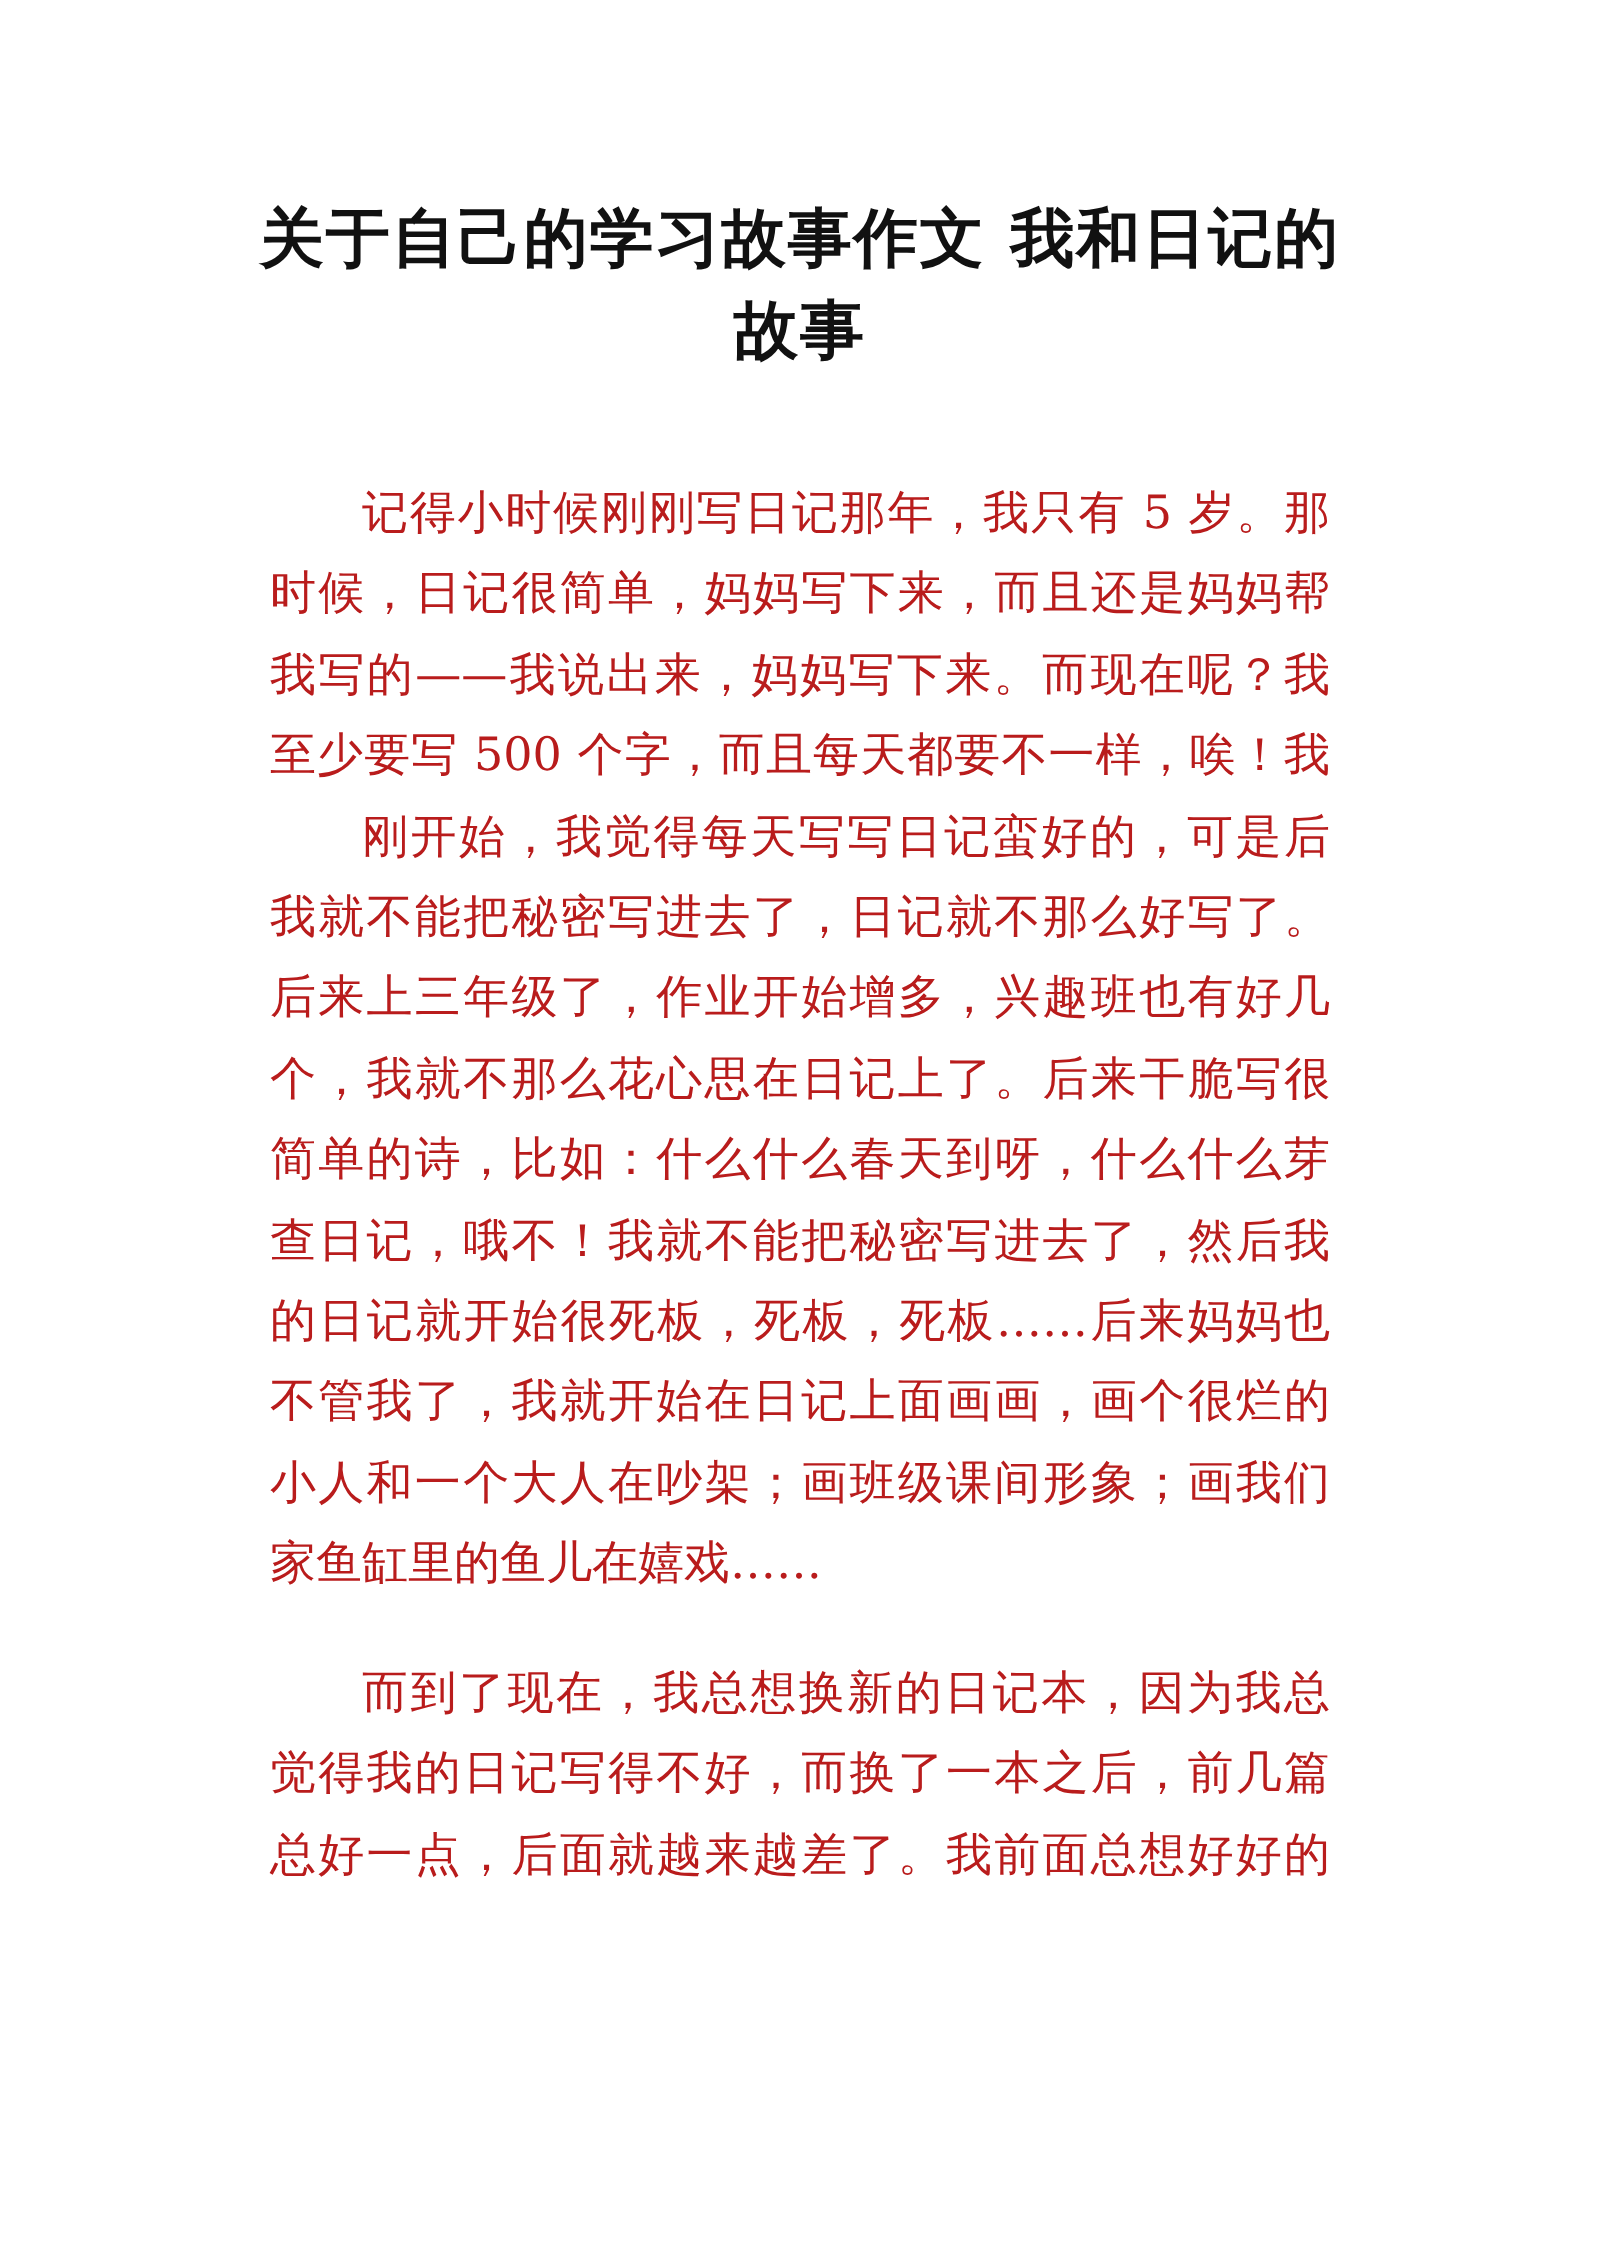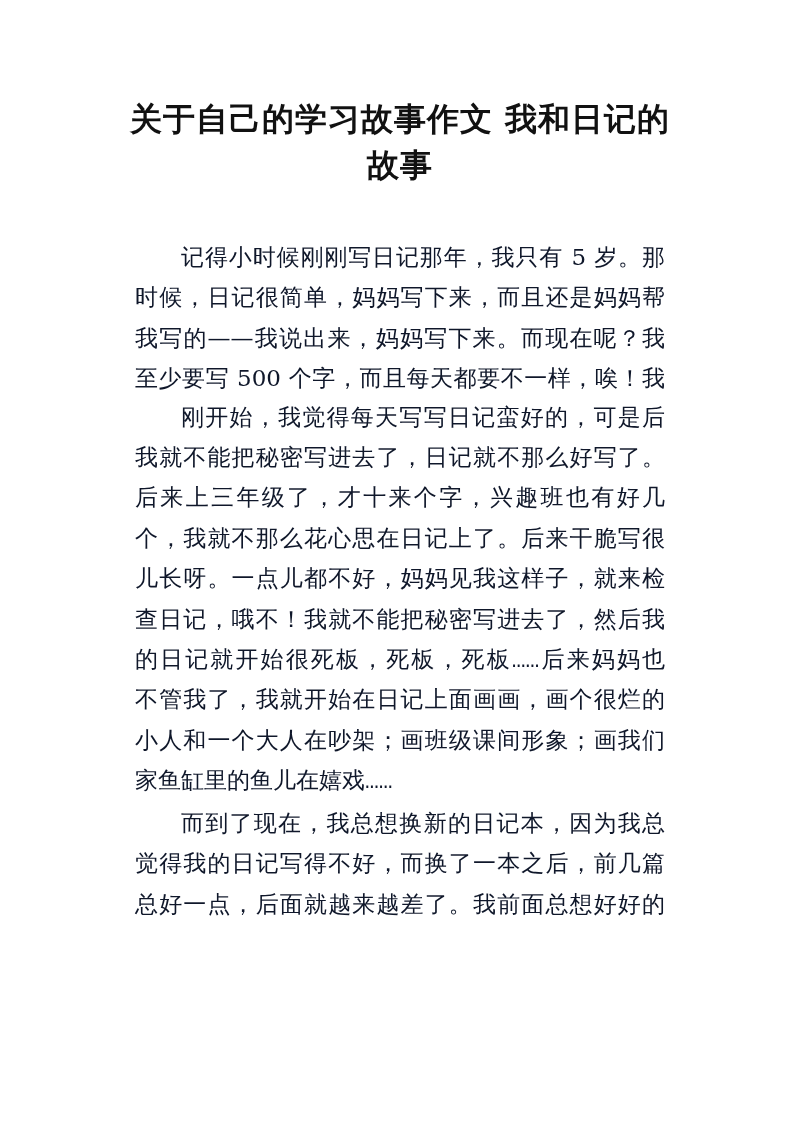--- a/index.html
+++ b/index.html
@@ -14,21 +14,21 @@
     text-align: center;
     font-family: "DejaVu Sans", "Liberation Sans", sans-serif;
     font-weight: bold; font-size: 32px; line-height: 46px;
     color: #111;
     letter-spacing: 1px;
   }
   .body-text {
     position: absolute; left: 135px; top: 237px; width: 530px;
     font-size: 23px; line-height: 40.4px;
     text-align: justify;
-    color: #0f172a;
+    color: #b91c1c;
   }
   .para { margin: 0; text-indent: 2em; text-align: justify; }
   .line { display: block; white-space: nowrap; text-align: justify; text-align-last: justify; }
   .line.last { text-align-last: left; }
 </style>
 </head>
 <body>
 
 <div class="page">
   <div class="title">
@@ -36,31 +36,31 @@
     <div>故事</div>
   </div>
 
   <div class="body-text">
     <div class="para" style="text-indent: 0px;">
       <span class="line first" style="padding-left:46px;text-indent:0">记得小时候刚刚写日记那年，我只有 5 岁。那</span>
       <span class="line">时候，日记很简单，妈妈写下来，而且还是妈妈帮</span>
       <span class="line">我写的——我说出来，妈妈写下来。而现在呢？我</span>
       <span class="line">至少要写 500 个字，而且每天都要不一样，唉！我</span>
     </div>
-    <div class="para" style="text-indent: 0px; font-family: Liberation Mono, monospace;">
+    <div class="para" style="text-indent: 0px;">
       <span class="line first" style="padding-left:46px;text-indent:0">刚开始，我觉得每天写写日记蛮好的，可是后</span>
       <span class="line">我就不能把秘密写进去了，日记就不那么好写了。</span>
-      <span class="line">后来上三年级了，才十来个字，兴趣班也有好几</span>
+      <span class="line">后来上三年级了，作业开始增多，兴趣班也有好几</span>
       <span class="line">个，我就不那么花心思在日记上了。后来干脆写很</span>
-      <span class="line">儿长呀。一点儿都不好，妈妈见我这样子，就来检</span>
+      <span class="line">简单的诗，比如：什么什么春天到呀，什么什么芽</span>
       <span class="line">查日记，哦不！我就不能把秘密写进去了，然后我</span>
       <span class="line">的日记就开始很死板，死板，死板……后来妈妈也</span>
       <span class="line">不管我了，我就开始在日记上面画画，画个很烂的</span>
       <span class="line">小人和一个大人在吵架；画班级课间形象；画我们</span>
       <span class="line last">家鱼缸里的鱼儿在嬉戏……</span>
     </div>
-    <div class="para" style="text-indent: 0px;">
+    <div class="para" style="text-indent: 0px; margin-top: 24px;">
       <span class="line first" style="padding-left:46px;text-indent:0">而到了现在，我总想换新的日记本，因为我总</span>
       <span class="line">觉得我的日记写得不好，而换了一本之后，前几篇</span>
       <span class="line">总好一点，后面就越来越差了。我前面总想好好的</span>
     </div>
   </div>
 </div>
 
 </body></html>

